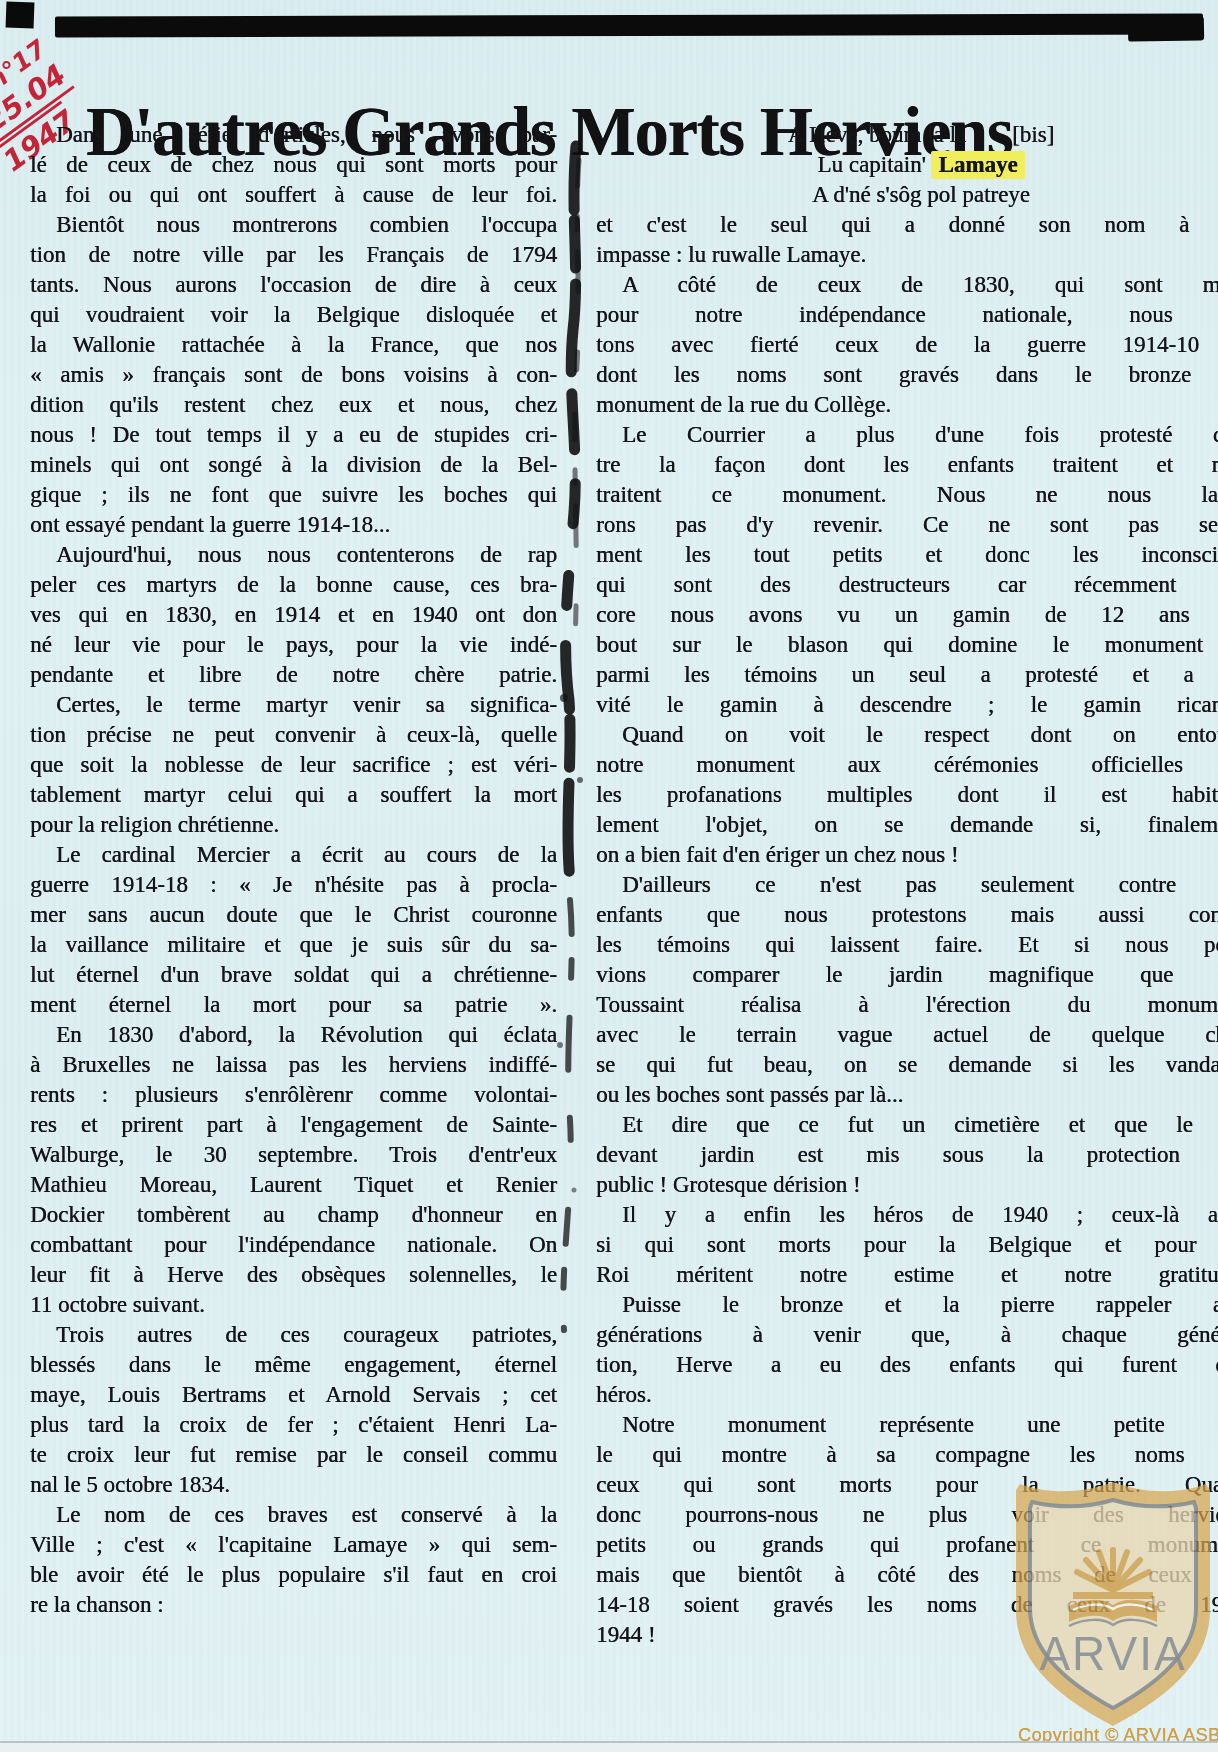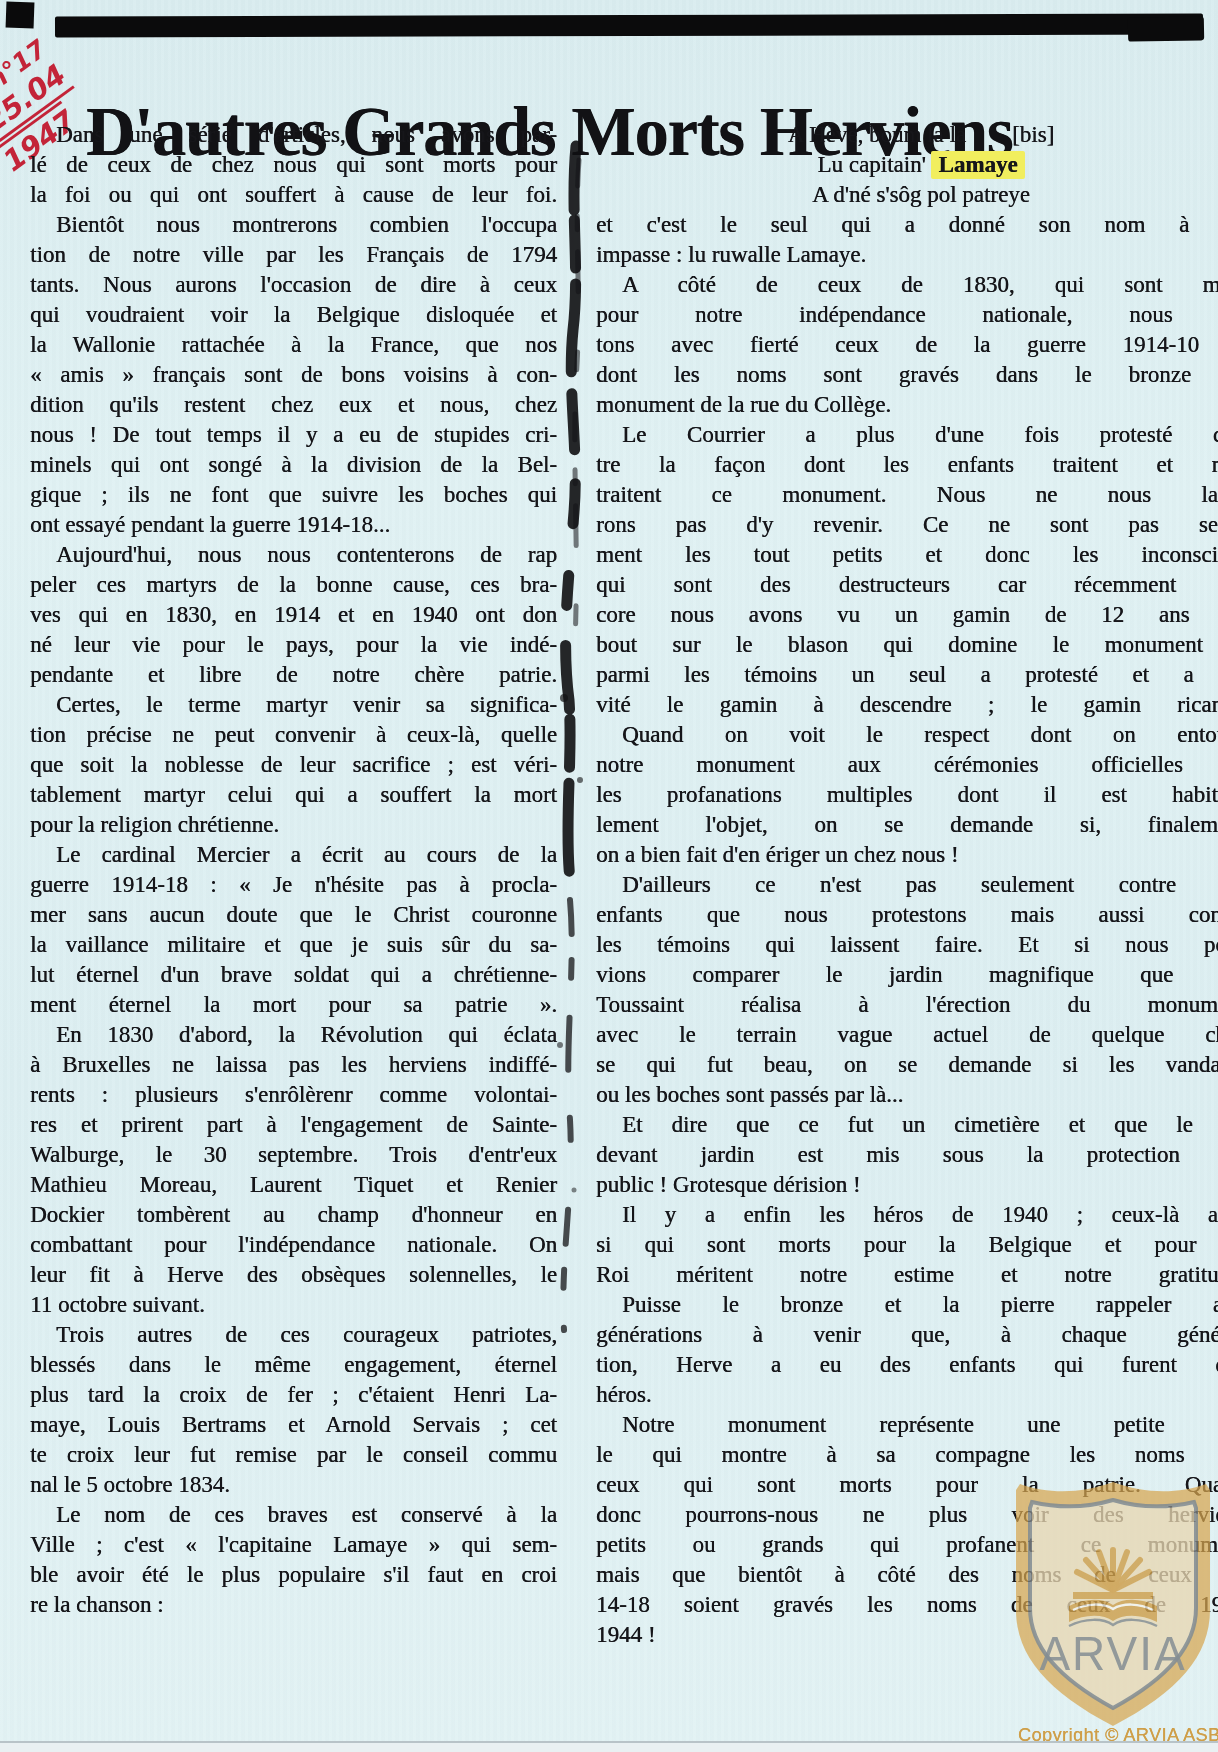--- a/index.html
+++ b/index.html
@@ -110,22 +110,22 @@
       <div class="line j">rents : plusieurs s'enrôlèrenr comme volontai-</div>
       <div class="line j">res et prirent part à l'engagement de Sainte-</div>
       <div class="line j">Walburge, le 30 septembre. Trois d'entr'eux</div>
       <div class="line j">Mathieu Moreau, Laurent Tiquet et Renier</div>
       <div class="line j">Dockier tombèrent au champ d'honneur en</div>
       <div class="line j">combattant pour l'indépendance nationale. On</div>
       <div class="line j">leur fit à Herve des obsèques solennelles, le</div>
       <div class="line l">11 octobre suivant.</div>
       <div class="line i">Trois autres de ces courageux patriotes,</div>
       <div class="line j">blessés dans le même engagement, éternel</div>
+      <div class="line j">maye, Louis Bertrams et Arnold Servais ; cet</div>
       <div class="line j">plus tard la croix de fer ; c'étaient Henri La-</div>
-      <div class="line j">maye, Louis Bertrams et Arnold Servais ; cet</div>
       <div class="line j">te croix leur fut remise par le conseil commu</div>
       <div class="line l">nal le 5 octobre 1834.</div>
       <div class="line i">Le nom de ces braves est conservé à la</div>
       <div class="line j">Ville ; c'est « l'capitaine Lamaye » qui sem-</div>
       <div class="line j">ble avoir été le plus populaire s'il faut en croi</div>
       <div class="line l">re la chanson :</div>
     </div>
   <div id="col-right" class="col">
       <div class="line c">A Hève, boum la la  [bis]</div>
       <div class="line c">Lu capitain' <span class="hl">Lamaye</span></div>

